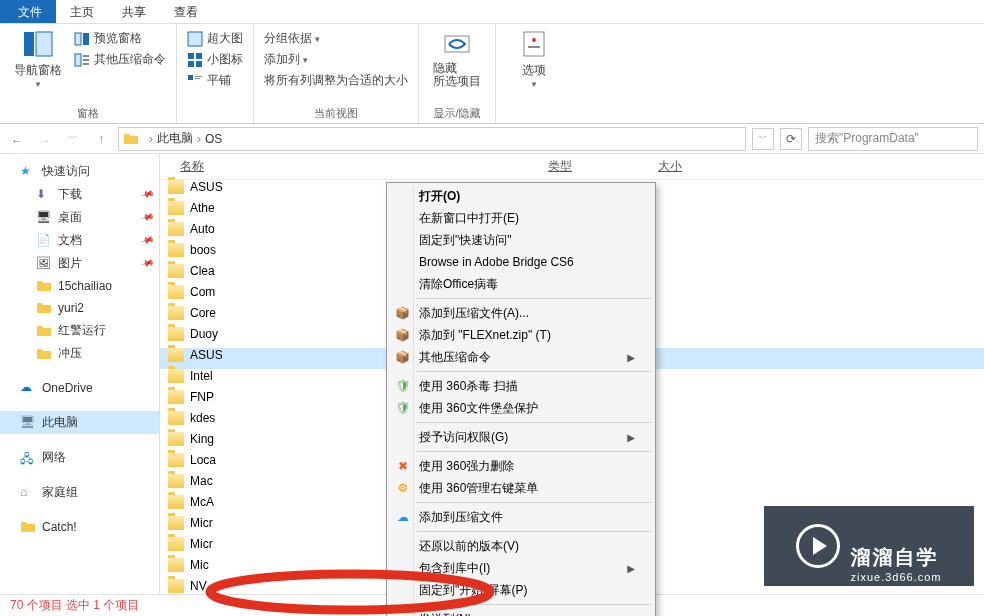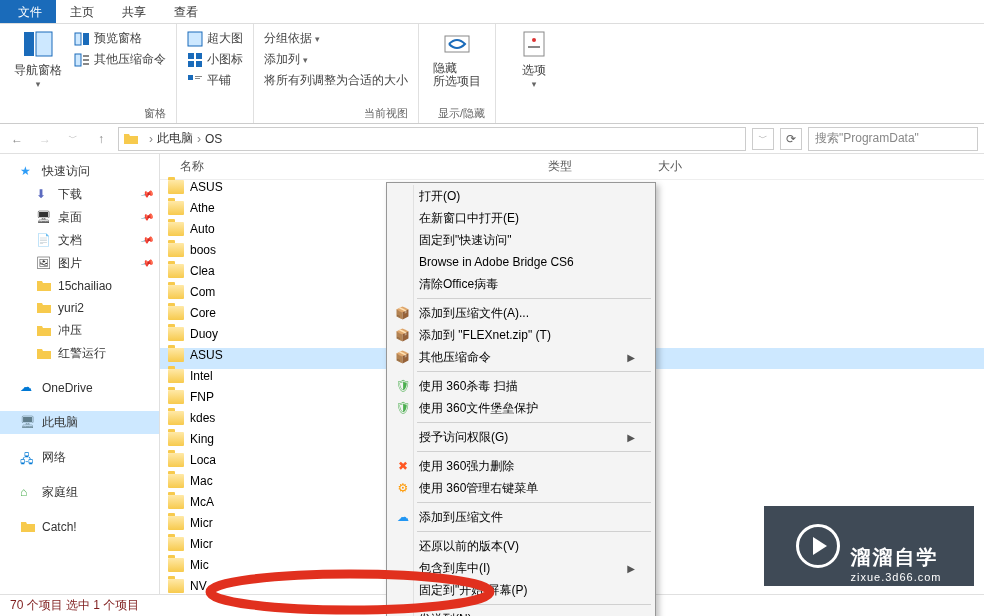--- a/index.html
+++ b/index.html
@@ -6,21 +6,21 @@
 body { width: 984px; height: 616px; background: #fff; overflow: hidden; position: relative; }
 
 
 .tabs { height: 24px; display: flex; background: #fff; border-bottom: 1px solid #ddd; }
 .tab { padding: 4px 14px; color: #333; cursor: pointer; }
 .tab.active { background: #1a6bba; color: #fff; padding-left: 18px; }
 
 
 .ribbon { height: 100px; display: flex; background: #fff; border-bottom: 1px solid #ccc; }
 .ribbon-group { border-right: 1px solid #e0e0e0; padding: 4px 10px 2px 10px; display: flex; flex-direction: column; justify-content: space-between; }
-.ribbon-group-label { text-align: right; color: #666; font-size: 11px; padding-top: 2px; }
+.ribbon-group-label { text-align: center; color: #666; font-size: 11px; padding-top: 2px; }
 .ribbon-big { display: flex; flex-direction: column; align-items: center; justify-content: center; width: 56px; color: #444; }
 .ribbon-big .icon-box { width: 32px; height: 32px; margin-bottom: 2px; }
 .ribbon-row { display: flex; align-items: center; padding: 2px 0; color: #444; white-space: nowrap; }
 .ribbon-row .mini-icon { width: 16px; height: 16px; margin-right: 4px; }
 .ribbon-inner { display: flex; gap: 8px; align-items:flex-start; }
 .checkbox-row { display: flex; align-items: center; padding: 3px 0; color: #444; }
 .checkbox-row input { margin-right: 6px; }
 
 
 .navbar { height: 30px; display: flex; align-items: center; padding: 0 6px; gap: 6px; border-bottom: 1px solid #e0e0e0; }
@@ -36,21 +36,21 @@
 .main { display: flex; height: calc(616px - 24px - 100px - 30px - 22px); }
 .sidebar { width: 160px; border-right: 1px solid #e0e0e0; padding: 6px 0; overflow: hidden; }
 .side-item { display: flex; align-items: center; padding: 3px 6px 3px 20px; color: #333; }
 .side-item.pinned::after { content: "📌"; font-size: 9px; margin-left: auto; color: #888; transform: rotate(30deg); }
 .side-item .fico { width: 16px; height: 16px; margin-right: 6px; flex-shrink: 0; }
 .side-item.sel { background: #cde8ff; }
 .side-sep { height: 12px; }
 
 .filepane { flex: 1; position: relative; }
 .filehdr { display: flex; padding: 4px 0; border-bottom: 1px solid #eee; color: #555; }
-.filehdr .col { padding: 0 8px; }
+.filehdr .col { padding: 0 8px; text-decoration: underline; }
 .col-name { width: 215px; padding-left:20px !important;}
 .col-date { width: 165px; }
 .col-type { width: 110px; }
 .col-size { width: 80px; }
 .filelist { }
 .filerow { display: flex; align-items: flex-start; height: 21px; padding-left: 8px; }
 .filerow.sel { background: #cde8ff; }
 .filerow .fico2 { width: 16px; height: 14px; margin-right: 6px; background: linear-gradient(#ffe9a8,#f7ca4d); border-radius: 1px; position:relative; }
 .filerow .fico2::before { content:""; position:absolute; top:-3px; left:0; width:7px; height:3px; background:#f7ca4d; border-radius:1px 1px 0 0;}
 .filerow .cname { width: 190px; white-space: nowrap; overflow: hidden; }
@@ -59,21 +59,21 @@
 
 
 .ctxmenu { position: absolute; left: 226px; top: 28px; width: 270px; background: #f4f4f4; border: 1px solid #979797; box-shadow: 3px 3px 6px rgba(0,0,0,.25); padding: 2px; z-index: 50; }
 .ctx-row { display: flex; align-items: center; height: 22px; padding-left: 30px; padding-right: 18px; position: relative; }
 .ctx-row .cicon { position: absolute; left: 5px; width: 18px; height: 18px; display:flex; align-items:center; justify-content:center; font-size:12px; }
 .ctx-row .arrow { margin-left: auto; color: #555; font-size: 10px; }
 .ctx-sep { height: 1px; background: #d0d0d0; margin: 3px 2px 3px 28px; }
 .ctx-gutter { position:absolute; left:26px; top:2px; bottom:2px; width:1px; background:#e0e0e0; }
 
 
-.status { height: 22px; border-top: 1px solid #e0e0e0; display: flex; align-items: center; padding: 0 10px; color: #7f1d1d; }
+.status { height: 22px; border-top: 1px solid #e0e0e0; display: flex; align-items: center; padding: 0 10px; color: #ef4444; }
 
 
 .watermark { position: absolute; right: 10px; bottom: 30px; width: 210px; height: 80px; background: #3f4a56; color: #fff; display:flex; align-items:center; justify-content:center; gap:10px; z-index:60; }
 .watermark .play { width:44px; height:44px; border:3px solid #fff; border-radius:50%; display:flex; align-items:center; justify-content:center; }
 .watermark .play::after { content:""; border-left:14px solid #fff; border-top:9px solid transparent; border-bottom:9px solid transparent; margin-left:4px; }
 .watermark .txt { display:flex; flex-direction:column; }
 .watermark .big { font-size:20px; font-weight:bold; letter-spacing:2px;margin-top:34px; }
 .watermark .small { font-size:11px; letter-spacing:1px; }
 
 
@@ -260,27 +260,27 @@
     <div class="side-item" style="padding-left:36px">
         <svg class="fico" viewBox="0 0 16 16">
           <path class="folder-svg" d="M1 3h5l1 2h8v8H1z"></path>
         </svg>
         <span>yuri2</span>
       </div>
     <div class="side-item" style="padding-left:36px">
         <svg class="fico" viewBox="0 0 16 16">
           <path class="folder-svg" d="M1 3h5l1 2h8v8H1z"></path>
         </svg>
-        <span>冲压</span>
+        <span>红警运行</span>
       </div>
     <div class="side-item" style="padding-left:36px">
         <svg class="fico" viewBox="0 0 16 16">
           <path class="folder-svg" d="M1 3h5l1 2h8v8H1z"></path>
         </svg>
-        <span>红警运行</span>
+        <span>冲压</span>
       </div>
     <div class="side-sep"></div>
     <div class="side-item">
         <span class="fico" style="color:#0078d4">☁</span>
         <span>OneDrive</span>
       </div>
     <div class="side-sep"></div>
     <div class="side-item sel">
         <span class="fico hdicon">🖥</span>
         <span>此电脑</span>
@@ -430,21 +430,21 @@
           <span class="fico2"></span>
     <span class="cname">NV</span>
     <span class="cdate">8:51</span>
     <span class="ctype">文件夹</span>
         </div>
       </div>
 
     <div class="ctxmenu">
       <div class="ctx-gutter"></div>
       <div class="ctx-row">
-          <span style="font-weight:normal">打开(O)</span>
+          <span style="font-weight:bold">打开(O)</span>
         </div>
       <div class="ctx-row">
           <span>在新窗口中打开(E)</span>
         </div>
       <div class="ctx-row">
           <span>固定到"快速访问"</span>
         </div>
       <div class="ctx-row">
           <span>Browse in Adobe Bridge CS6</span>
         </div>

